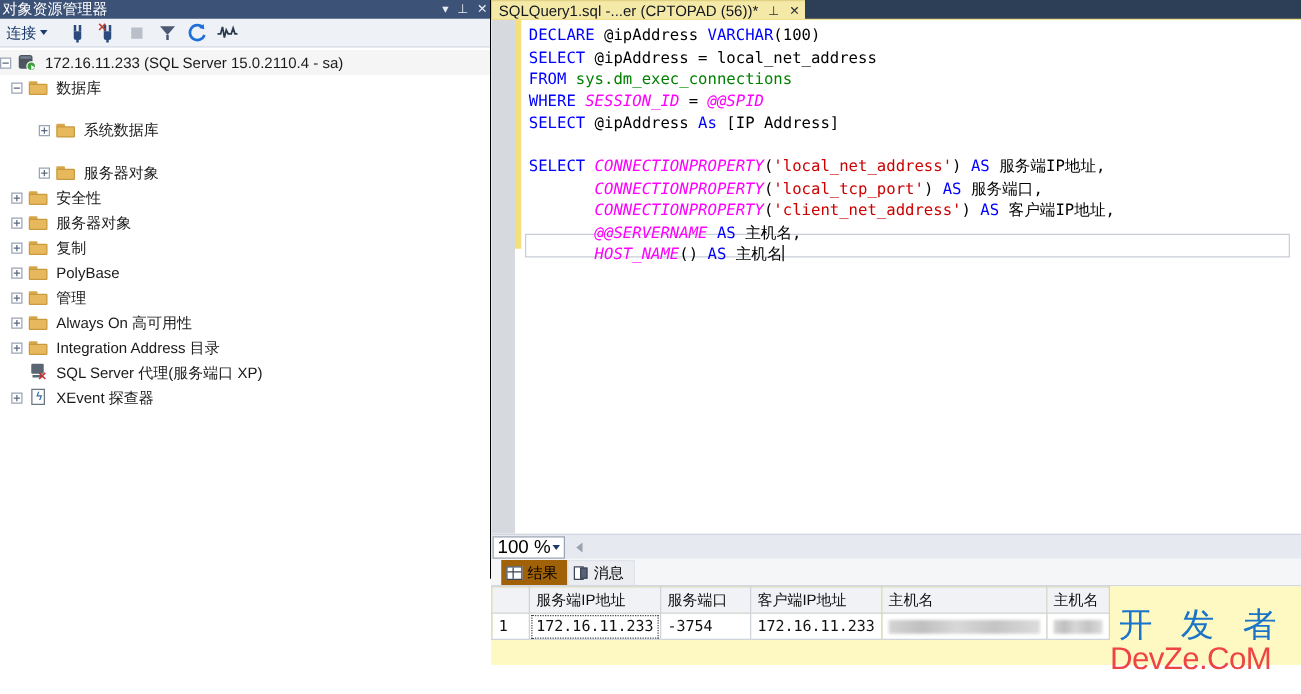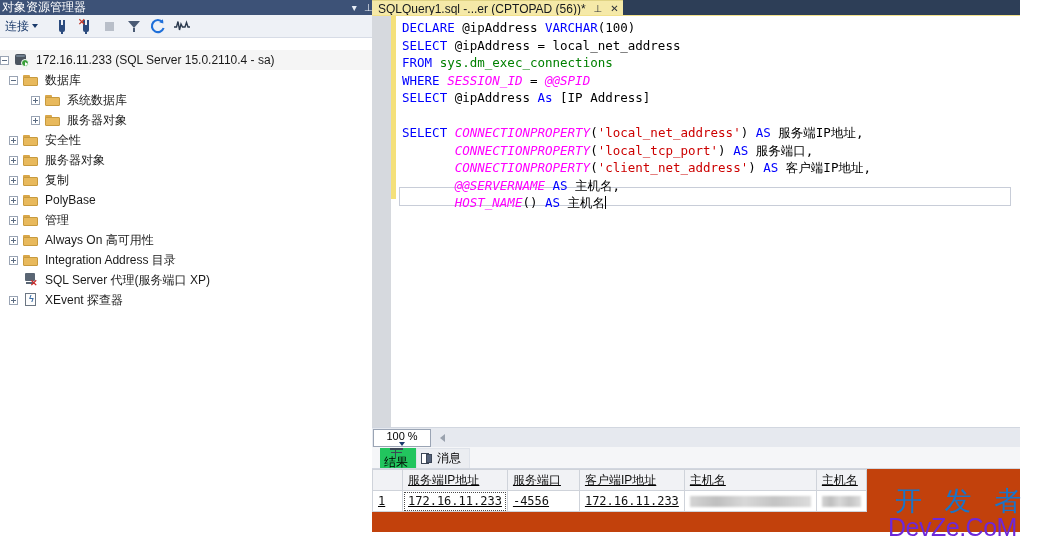--- a/index.html
+++ b/index.html
@@ -12,21 +12,21 @@
     font-size: 12px;
     color: #000000;
   }
   #app { position: relative; width: 1041px; height: 555px; }
 
   
   #object-explorer {
     position: absolute; left: 0; top: 0;
     width: 393px; height: 463px;
     background: #ffffff;
-    border-right: 3px solid #000000;
+    border-right: 1px solid #000000;
   }
   .oe-titlebar {
     position: relative;
     height: 15px;
     background: #3d5277;
     color: #ffffff;
     font-size: 12px;
     line-height: 15px;
     padding-left: 2px;
     white-space: nowrap;
@@ -71,21 +71,21 @@
     color: #c0392b; font-size: 9px; font-weight: bold; line-height: 9px;
     font-family: "Liberation Sans", sans-serif;
   }
   .stop-sq { position: absolute; left: 4px; top: 5px; width: 9px; height: 9px; background: #b9bfc9; }
   .funnel { position: absolute; left: 3px; top: 4px; width: 0; height: 0;
     border-left: 6px solid transparent; border-right: 6px solid transparent;
     border-top: 7px solid #4a5a74; }
   .funnel-stem { position: absolute; left: 8px; top: 11px; width: 2px; height: 4px; background: #4a5a74; }
 
   
-  .oe-tree { padding-top: 12px; font-size: 12px; }
+  .oe-tree { padding-top: 2px; font-size: 12px; }
   .tree-row {
     display: flex; align-items: center;
     height: 20px; white-space: nowrap;
     padding-right: 4px;
   }
   .tree-row.selected { background: #f5f5f5; }
   .expander {
     width: 9px; height: 9px; margin-right: 5px;
     border: 1px solid #9aa4b4; background: #ffffff;
     position: relative; flex: 0 0 auto;
@@ -135,25 +135,25 @@
   .agent-ico .scr { position:absolute; left:2px; top:0px; width:10px; height:8px; background:#5a6674; border-radius:1px; }
   .agent-ico .base { position:absolute; left:3px; top:9px; width:8px; height:2px; background:#5a6674; }
   .agent-ico .xx { position:absolute; left:7px; top:6px; color:#cc2b2b; font-size:9px; font-weight:bold; line-height:8px; }
 
   .xe-ico { width: 16px; height: 14px; margin-right: 6px; position: relative; flex: 0 0 auto; }
   .xe-ico .bx { position:absolute; left:2px; top:0px; width:11px; height:13px; border:1px solid #6b7683; background:#fdfdfd; }
   .xe-ico .bolt { position:absolute; left:6px; top:2px; color:#3c6ea5; font-size:9px; line-height:9px; font-weight:bold; }
 
   .tree-label { font-size: 12px; color: #1a1a1a; }
   .indent-1 { padding-left: 9px; }
-  .indent-2 { padding-left: 31px; }
+  .indent-2 { padding-left: 31px; margin-top: 14px; }
 
   
   #editor-pane {
-    position: absolute; left: 372px; top: 0;
+    position: absolute; left: 393px; top: 0;
     width: 648px; height: 555px;
     background: #ffffff;
   }
   .doc-tabstrip {
     position: relative; height: 16px; background: #2d3e57;
   }
   .doc-tab {
     position: absolute; left: 0; top: 0;
     height: 16px;
     background: #f5e9a8;
@@ -213,21 +213,21 @@
   .zoom-row {
     position: relative; height: 20px;
     background: #e6e9ef;
     border-top: 1px solid #d2d7e0;
     display: flex; align-items: center;
   }
   .zoom-combo {
     width: 58px; height: 18px; margin-left: 1px;
     background: #ffffff; border: 1px solid #9aa4b4;
     display: flex; align-items: center; justify-content: space-between;
-    padding: 0 3px; font-size: 11px; flex-direction: column;
+    padding: 0 3px; font-size: 15px;
   }
   .hscroll-left {
     width: 16px; height: 18px; display: flex; align-items: center; justify-content: center;
     margin-left: 3px;
   }
   .tri-left {
     width: 0; height: 0;
     border-top: 4px solid transparent; border-bottom: 4px solid transparent;
     border-right: 5px solid #9aa2ae;
   }
@@ -236,35 +236,34 @@
   .res-tabs {
     height: 22px; background: #f5f6f8;
     border-bottom: 1px solid #d2d7e0;
     display: flex; align-items: flex-end; padding-left: 8px;
   }
   .res-tab {
     display: flex; align-items: center; gap: 4px;
     height: 20px; padding: 0 8px 0 4px;
     font-size: 12px;
   }
-  .res-tab.active { background: #22c55e; flex-direction: column; }
+  .res-tab.active { background: #a16207; }
   .res-tab.inactive { background: #ebedf1; border: 1px solid #dfe3ea; border-bottom: none; }
   .grid-ico { width: 13px; height: 11px; border: 1px solid #3c4656; position: relative; background:#fff; }
   .grid-ico::before { content:""; position:absolute; left:0; top:3px; width:11px; height:1px; background:#3c4656; }
   .grid-ico::after { content:""; position:absolute; left:4px; top:0; width:1px; height:9px; background:#3c4656; }
   .msg-ico { width: 12px; height: 12px; position: relative; }
   .msg-ico .pg { position:absolute; left:0; top:0; width:8px; height:11px; border:1px solid #3c4656; background:#fff; }
   .msg-ico .pg2 { position:absolute; left:5px; top:1px; width:6px; height:9px; background:#55627a; border:1px solid #3c4656; }
 
   
   .res-grid {
-    position: relative; background: #c2410c;
+    position: relative; background: #fef9c3;
     height: 63px;
     font-family: "DejaVu Sans Mono", monospace;
-    text-decoration: underline;
   }
   table.grid { border-collapse: collapse; table-layout: fixed; }
   table.grid th, table.grid td {
     border: 1px solid #cfd3da;
     height: 21px; padding: 0 5px;
     font-size: 12px; font-weight: normal; text-align: left;
     white-space: nowrap; overflow: hidden;
   }
   table.grid th { background: #f1f2f5; color: #111; font-family: "Liberation Sans", sans-serif; }
   table.grid td { background: #ffffff; color: #111; }
@@ -285,21 +284,21 @@
     position: absolute; left: 888px; top: 486px;
     width: 150px; text-align: left;
     pointer-events: none; user-select: none;
   }
   #watermark .wm-cn {
     font-size: 27px; color: #1a74c8; letter-spacing: 7px;
     font-family: "DejaVu Sans", sans-serif; line-height: 30px;
     text-indent: 7px;
   }
   #watermark .wm-en {
-    font-size: 25px; color: #6d28d9; line-height: 27px;
+    font-size: 25px; color: #ef4444; line-height: 27px;
     font-family: "Liberation Sans", sans-serif; letter-spacing: -0.5px;
     margin-top: -2px;
   }
 </style>
 </head>
 <body>
 
 <div id="app">
 
   <div id="object-explorer">
@@ -528,21 +527,21 @@
             <th style="width:72px">服务端口</th>
             <th style="width:101px">客户端IP地址</th>
             <th style="width:132px">主机名</th>
             <th style="width:50px">主机名</th>
           </tr>
         </thead>
         <tbody>
           <tr>
             <td class="rowhdr">1</td>
             <td class="cell-selected">172.16.11.233</td>
-            <td>-4556</td>
+            <td>-3754</td>
             <td>172.16.11.233</td>
             <td><span class="redacted"></span></td>
             <td><span class="redacted"></span></td>
           </tr>
         </tbody>
       </table>
     </div>
 
   </div>
 

